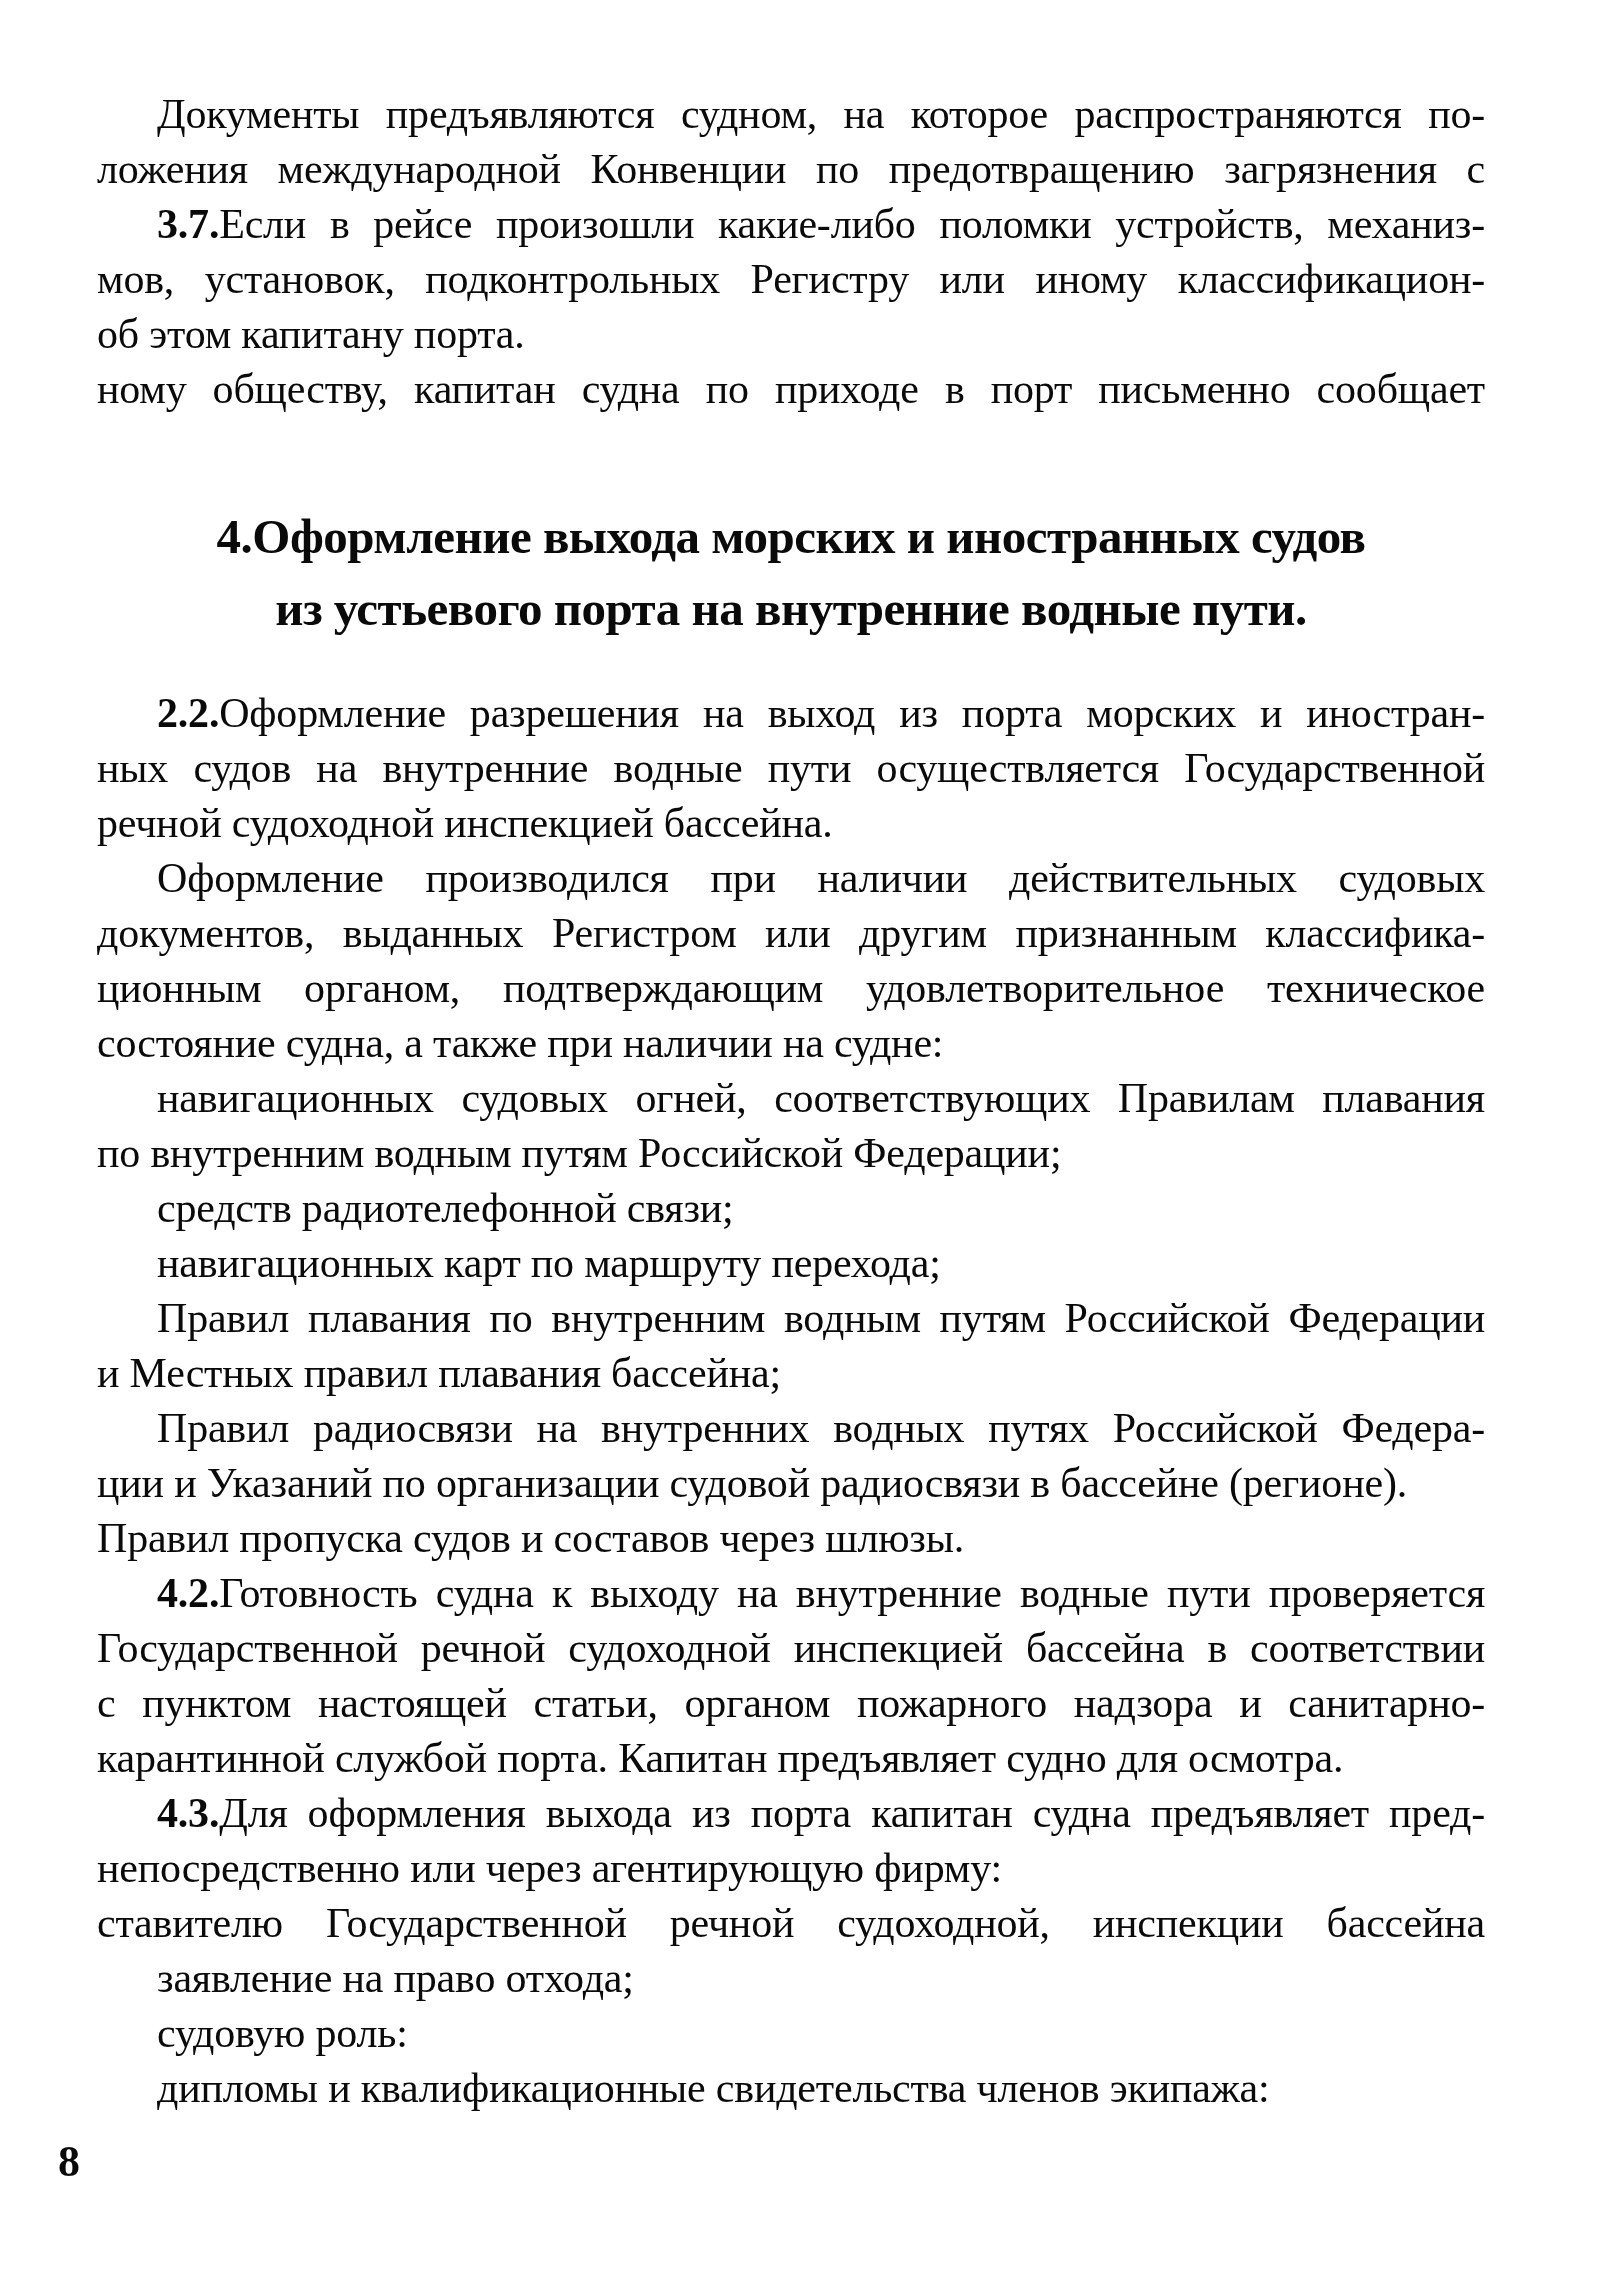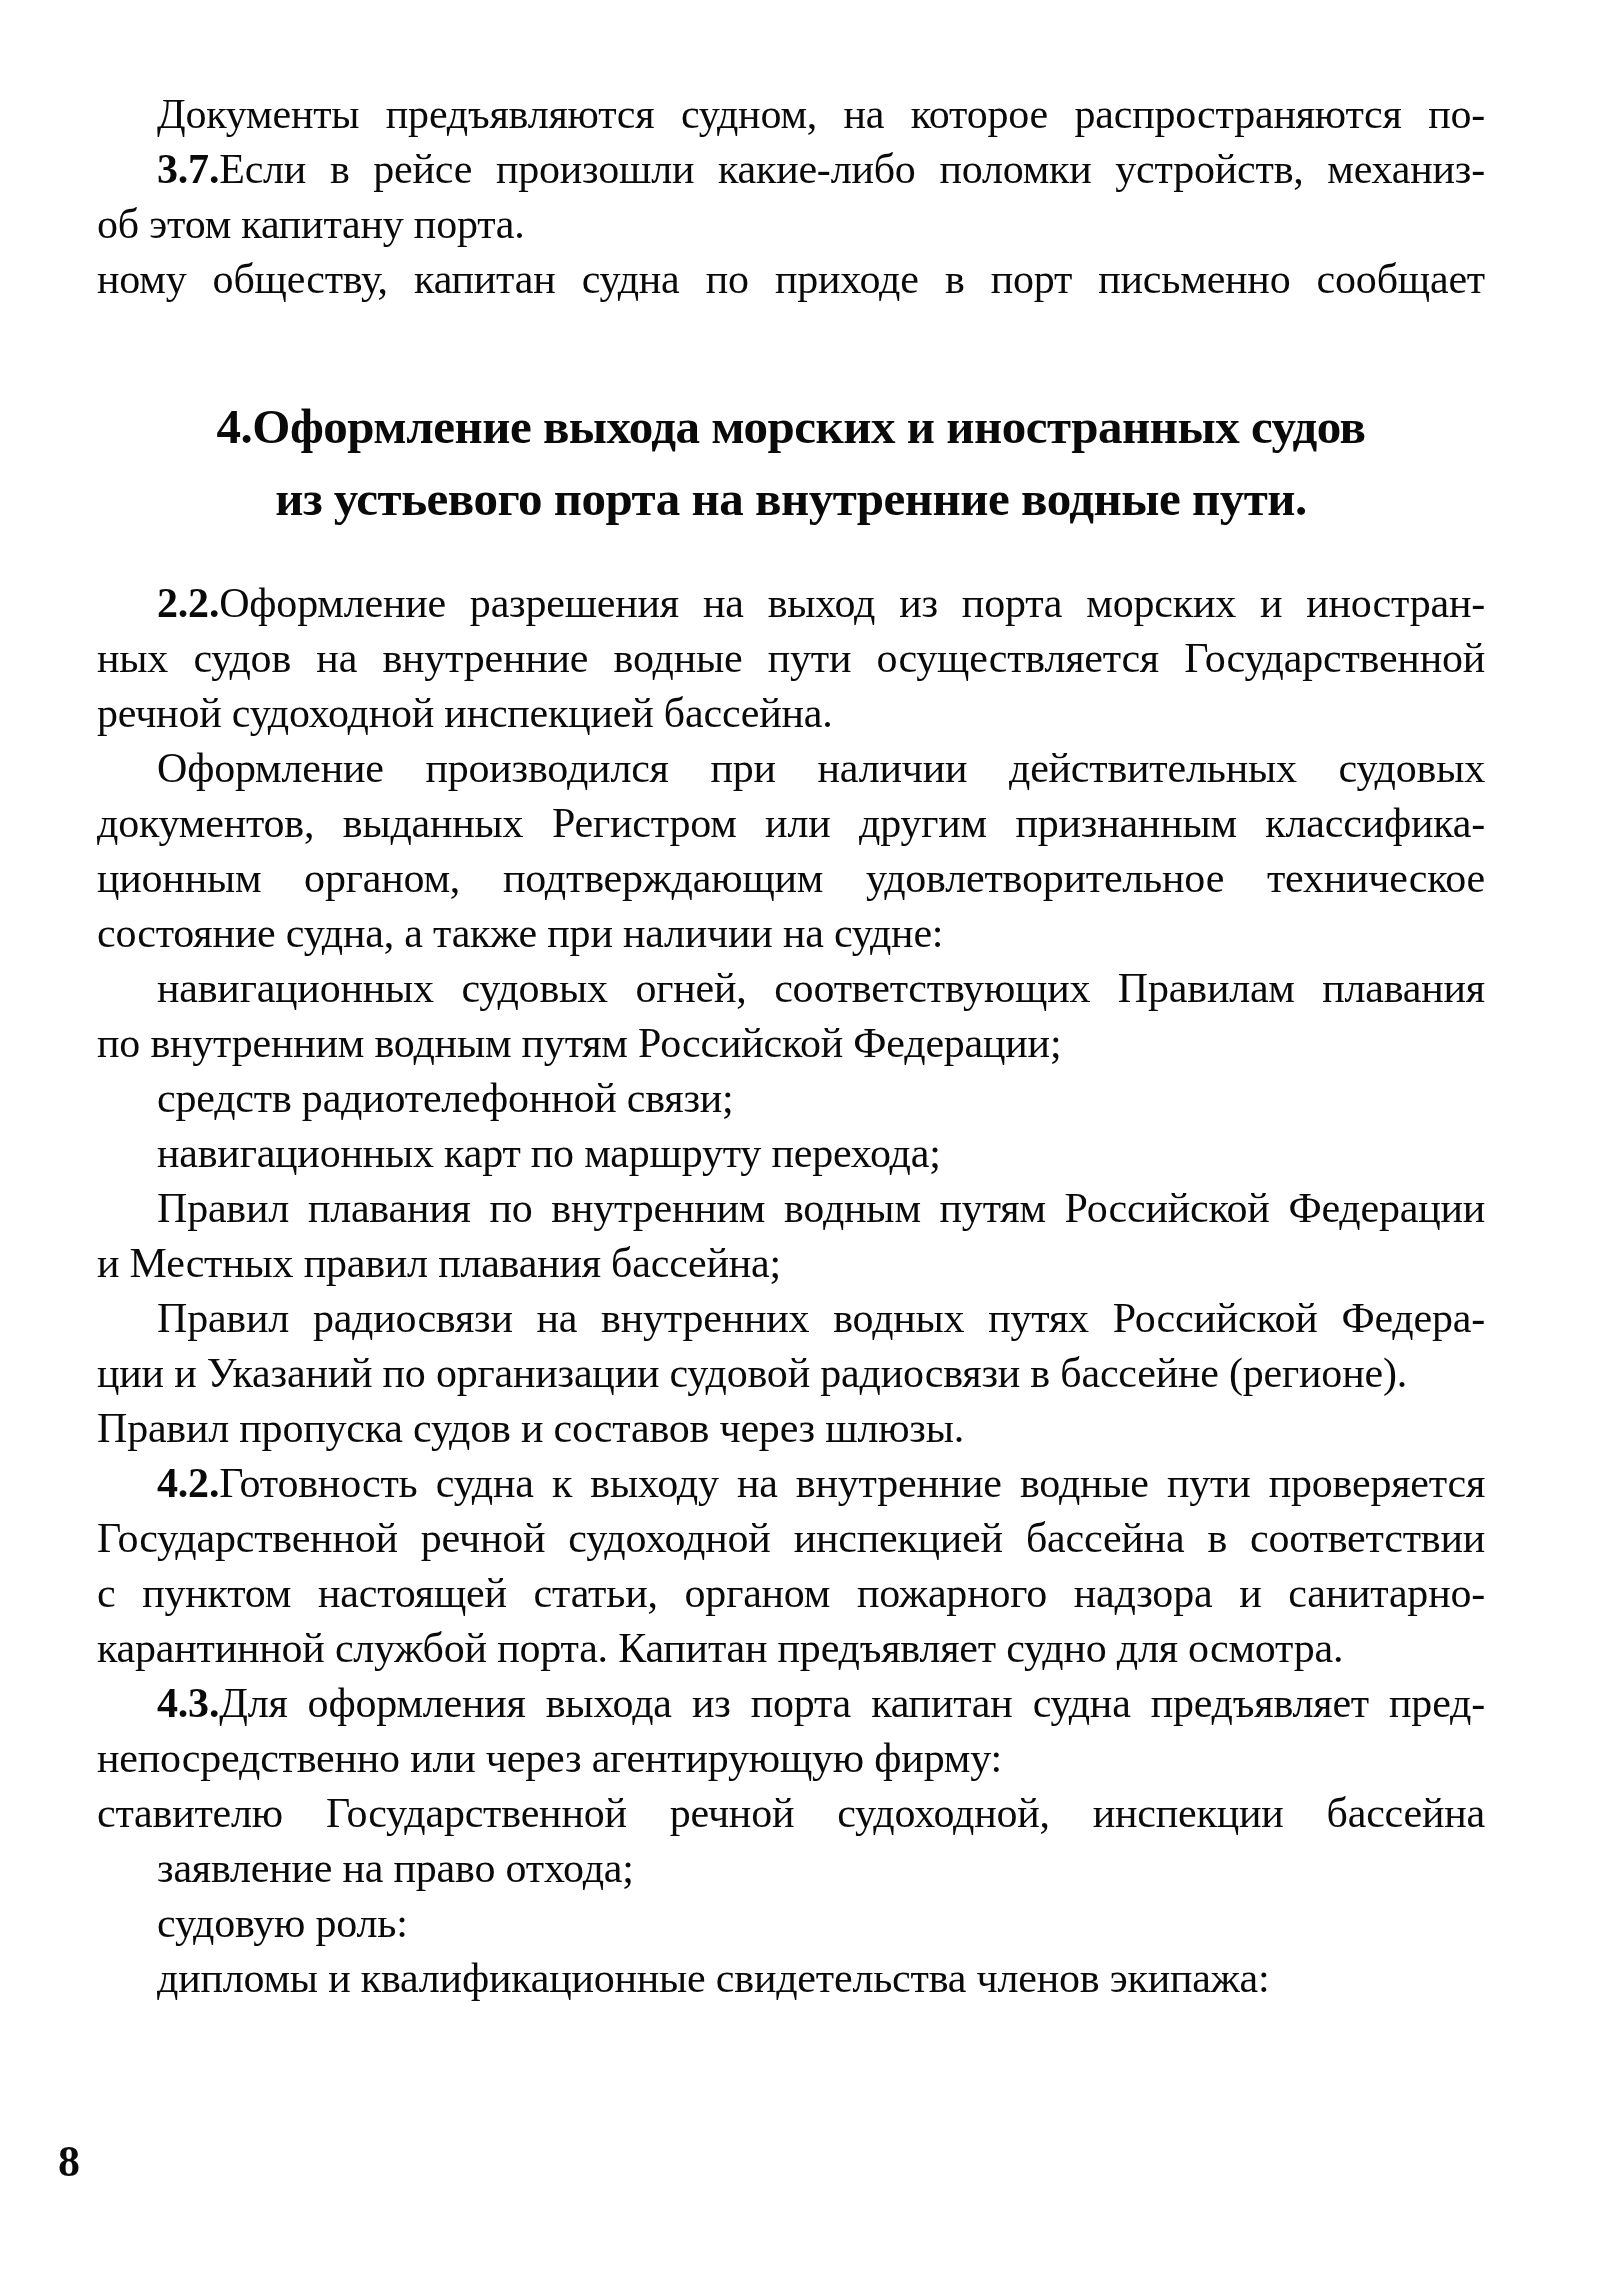--- a/index.html
+++ b/index.html
@@ -63,23 +63,25 @@
     line-height: 1;
   }
 </style>
 </head>
 <body>
 
 <div class="page">
   <div class="content">
       <div class="para">
         <div class="line indent">Документы предъявляются судном, на которое распространяются по-</div>
+        <div class="line">ложения международной Конвенции по предотвращению загрязнения с</div>
       </div>
       <div class="para">
         <div class="line indent"><span class="prefix">3.7.</span>Если в рейсе произошли какие-либо поломки устройств, механиз-</div>
+        <div class="line">мов, установок, подконтрольных Регистру или иному классификацион-</div>
         <div class="line last">об этом капитану порта.</div>
         <div class="line">ному обществу, капитан судна по приходе в порт письменно сообщает</div>
       </div>
       <div class="heading">
         <div class="line">4.Оформление выхода морских и иностранных судов</div>
         <div class="line last">из устьевого порта на внутренние водные пути.</div>
       </div>
       <div class="para">
         <div class="line indent"><span class="prefix">2.2.</span>Оформление разрешения на выход из порта морских и иностран-</div>
         <div class="line">ных судов на внутренние водные пути осуществляется Государственной</div>

